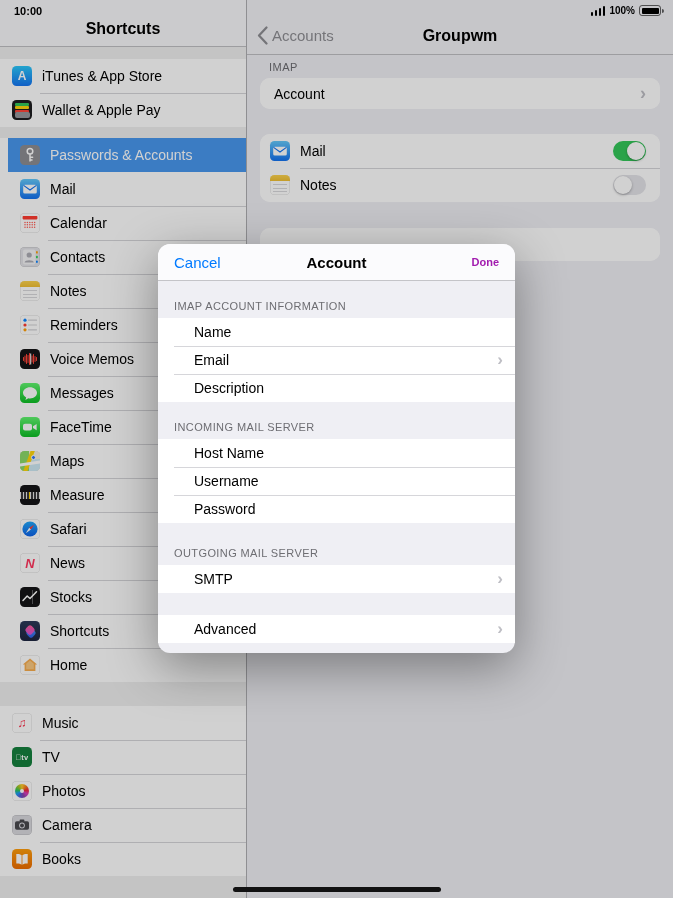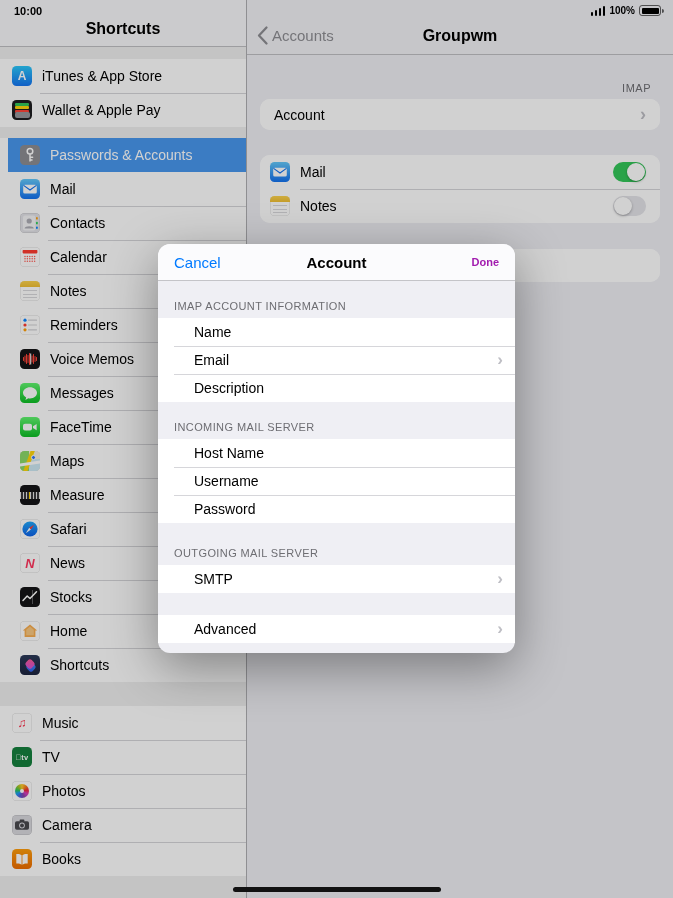--- a/index.html
+++ b/index.html
@@ -41,21 +41,21 @@
   .sig{display:flex;align-items:flex-end;gap:1.5px;height:10px;}
   .sig i{width:2.5px;background:#000;border-radius:1px;display:block;}
   .batt-pct{font-size:10px;font-weight:600;}
   .batt{width:22px;height:11px;border:1px solid rgba(0,0,0,0.6);border-radius:3px;position:relative;padding:1.5px;}
   .batt em{display:block;height:100%;width:100%;background:#000;border-radius:1px;}
   .batt::after{content:"";position:absolute;right:-3.5px;top:2.5px;width:2px;height:4px;
     background:rgba(0,0,0,0.6);border-radius:0 2px 2px 0;}
 
   .content-body{position:absolute;top:56px;left:0;right:0;bottom:0;}
   .c-section{margin:0 13px;}
-  .c-section.s0{margin-top:26px;text-align:right;}
+  .c-section.s0{margin-top:5px;}
   .c-section.s1{margin-top:25px;}
   .c-section.s2{margin-top:26px;}
   .c-header{font-size:11px;color:#6D6D72;text-transform:uppercase;letter-spacing:0.5px;padding:0 9px 5px;}
   .c-group{background:#fff;border-radius:10px;overflow:hidden;}
   .c-row{display:flex;align-items:center;position:relative;padding:0 14px;background:#fff;}
   .s0 .c-row{height:31px;}
   .s1 .c-row{height:34px;padding-left:10px;}
   .s2 .c-row{height:33px;}
   .c-row + .c-row::before{content:"";position:absolute;left:40px;right:0;top:0;height:1px;background:#D6D6DA;}
   .c-label{font-size:14px;}
@@ -134,33 +134,20 @@
           <div class="sb-row">
             <span class="app-icon" style="background: linear-gradient(rgb(100, 200, 250), rgb(19, 114, 240));">
               <svg width="20" height="20" viewBox="0 0 20 20">
                 <rect x="3.2" y="5.8" width="13.6" height="8.8" rx="1.6" fill="#fff"></rect>
                 <path d="M3.6 6.4 L10 11 L16.4 6.4" fill="none" stroke="#1372F0" stroke-width="1.1"></path>
               </svg>
             </span>
             <span class="sb-label">Mail</span>
           </div>
           <div class="sb-row">
-            <span class="app-icon light" style="background: rgb(226, 226, 231);">
-              <svg width="20" height="20" viewBox="0 0 20 20">
-                <rect x="3" y="2.5" width="12.5" height="15" rx="2" fill="#F4F4F6"></rect>
-                <circle cx="9.2" cy="8" r="2.6" fill="#AEAEB5"></circle>
-                <path d="M4.6 15.5 C4.6 12.4 13.8 12.4 13.8 15.5 Z" fill="#AEAEB5"></path>
-                <rect x="16" y="4" width="1.8" height="2.6" rx="0.9" fill="#FF9F0A"></rect>
-                <rect x="16" y="8.7" width="1.8" height="2.6" rx="0.9" fill="#30D158"></rect>
-                <rect x="16" y="13.4" width="1.8" height="2.6" rx="0.9" fill="#0A84FF"></rect>
-              </svg>
-            </span>
-            <span class="sb-label">Contacts</span>
-          </div>
-          <div class="sb-row">
             <span class="app-icon light" style="background: rgb(255, 255, 255);">
               <svg width="20" height="20" viewBox="0 0 20 20">
                 <rect x="2.6" y="3" width="14.8" height="3.4" rx="0.8" fill="#FF3B30"></rect>
                 <circle cx="5" cy="9.4" r="0.75" fill="#FF5B52"></circle>
                 <circle cx="7.4" cy="9.4" r="0.75" fill="#FF5B52"></circle>
                 <circle cx="9.8" cy="9.4" r="0.75" fill="#FF5B52"></circle>
                 <circle cx="12.2" cy="9.4" r="0.75" fill="#FF5B52"></circle>
                 <circle cx="14.6" cy="9.4" r="0.75" fill="#FF5B52"></circle>
                 <circle cx="5" cy="11.8" r="0.75" fill="#FF5B52"></circle>
                 <circle cx="7.4" cy="11.8" r="0.75" fill="#FF5B52"></circle>
@@ -170,20 +157,33 @@
                 <circle cx="5" cy="14.2" r="0.75" fill="#FF5B52"></circle>
                 <circle cx="7.4" cy="14.2" r="0.75" fill="#FF5B52"></circle>
                 <circle cx="9.8" cy="14.2" r="0.75" fill="#FF5B52"></circle>
                 <circle cx="12.2" cy="14.2" r="0.75" fill="#FF5B52"></circle>
                 <circle cx="14.6" cy="14.2" r="0.75" fill="#FF5B52"></circle>
               </svg>
             </span>
             <span class="sb-label">Calendar</span>
           </div>
           <div class="sb-row">
+            <span class="app-icon light" style="background: rgb(226, 226, 231);">
+              <svg width="20" height="20" viewBox="0 0 20 20">
+                <rect x="3" y="2.5" width="12.5" height="15" rx="2" fill="#F4F4F6"></rect>
+                <circle cx="9.2" cy="8" r="2.6" fill="#AEAEB5"></circle>
+                <path d="M4.6 15.5 C4.6 12.4 13.8 12.4 13.8 15.5 Z" fill="#AEAEB5"></path>
+                <rect x="16" y="4" width="1.8" height="2.6" rx="0.9" fill="#FF9F0A"></rect>
+                <rect x="16" y="8.7" width="1.8" height="2.6" rx="0.9" fill="#30D158"></rect>
+                <rect x="16" y="13.4" width="1.8" height="2.6" rx="0.9" fill="#0A84FF"></rect>
+              </svg>
+            </span>
+            <span class="sb-label">Contacts</span>
+          </div>
+          <div class="sb-row">
             <span class="app-icon light" style="background: rgb(255, 255, 255);">
               <i style="left:0;top:0;right:0;height:5.5px;background:linear-gradient(180deg,#FCD34D,#F0BF33)"></i>
               <i style="left:3px;right:3px;top:9px;height:1px;background:#D8D8DC"></i>
               <i style="left:3px;right:3px;top:12.5px;height:1px;background:#D8D8DC"></i>
               <i style="left:3px;right:3px;top:16px;height:1px;background:#D8D8DC"></i>
             </span>
             <span class="sb-label">Notes</span>
           </div>
           <div class="sb-row">
             <span class="app-icon light" style="background: rgb(255, 255, 255);">
@@ -274,34 +274,34 @@
           <div class="sb-row">
             <span class="app-icon" style="background: rgb(20, 20, 22);">
               <svg width="20" height="20" viewBox="0 0 20 20">
                 <line x1="12.5" y1="3" x2="12.5" y2="17" stroke="#6E6E73" stroke-width="0.8"></line>
                 <path d="M3 13.5 L7.2 9 L10 11.5 L16.5 4.8" fill="none" stroke="#fff" stroke-width="1.5" stroke-linecap="round" stroke-linejoin="round"></path>
               </svg>
             </span>
             <span class="sb-label">Stocks</span>
           </div>
           <div class="sb-row">
-            <span class="app-icon light" style="background: rgb(255, 255, 255);">
-              <svg width="20" height="20" viewBox="0 0 20 20">
-                <path d="M10 3.6 L17.2 9.4 L15.4 9.4 L15.4 16 L4.6 16 L4.6 9.4 L2.8 9.4 Z" fill="#F8AC4E"></path>
-                <path d="M10 5.6 L13.8 8.7 L13.8 14.3 L6.2 14.3 L6.2 8.7 Z" fill="#FBC880"></path>
-              </svg>
-            </span>
-            <span class="sb-label">Home</span>
-          </div>
-          <div class="sb-row">
             <span class="app-icon" style="background: linear-gradient(rgb(44, 58, 89), rgb(29, 37, 64));">
               <i style="left:6.5px;top:7.5px;width:8px;height:8px;border-radius:2.5px;transform:rotate(45deg);background:linear-gradient(135deg,#4BA3F8,#2D5CF0);opacity:0.95"></i>
               <i style="left:5.5px;top:4.5px;width:8px;height:8px;border-radius:2.5px;transform:rotate(45deg);background:linear-gradient(135deg,#FB5C8F,#D34FE0)"></i>
             </span>
             <span class="sb-label">Shortcuts</span>
+          </div>
+          <div class="sb-row">
+            <span class="app-icon light" style="background: rgb(255, 255, 255);">
+              <svg width="20" height="20" viewBox="0 0 20 20">
+                <path d="M10 3.6 L17.2 9.4 L15.4 9.4 L15.4 16 L4.6 16 L4.6 9.4 L2.8 9.4 Z" fill="#F8AC4E"></path>
+                <path d="M10 5.6 L13.8 8.7 L13.8 14.3 L6.2 14.3 L6.2 8.7 Z" fill="#FBC880"></path>
+              </svg>
+            </span>
+            <span class="sb-label">Home</span>
           </div>
         </div>
         <div class="sb-group g2">
           <div class="sb-row">
             <span class="app-icon light" style="background: rgb(255, 255, 255);">
               <span style="position:relative;font-size:12px;color:#FA2D48;line-height:1">♫</span>
             </span>
             <span class="sb-label">Music</span>
           </div>
           <div class="sb-row">

